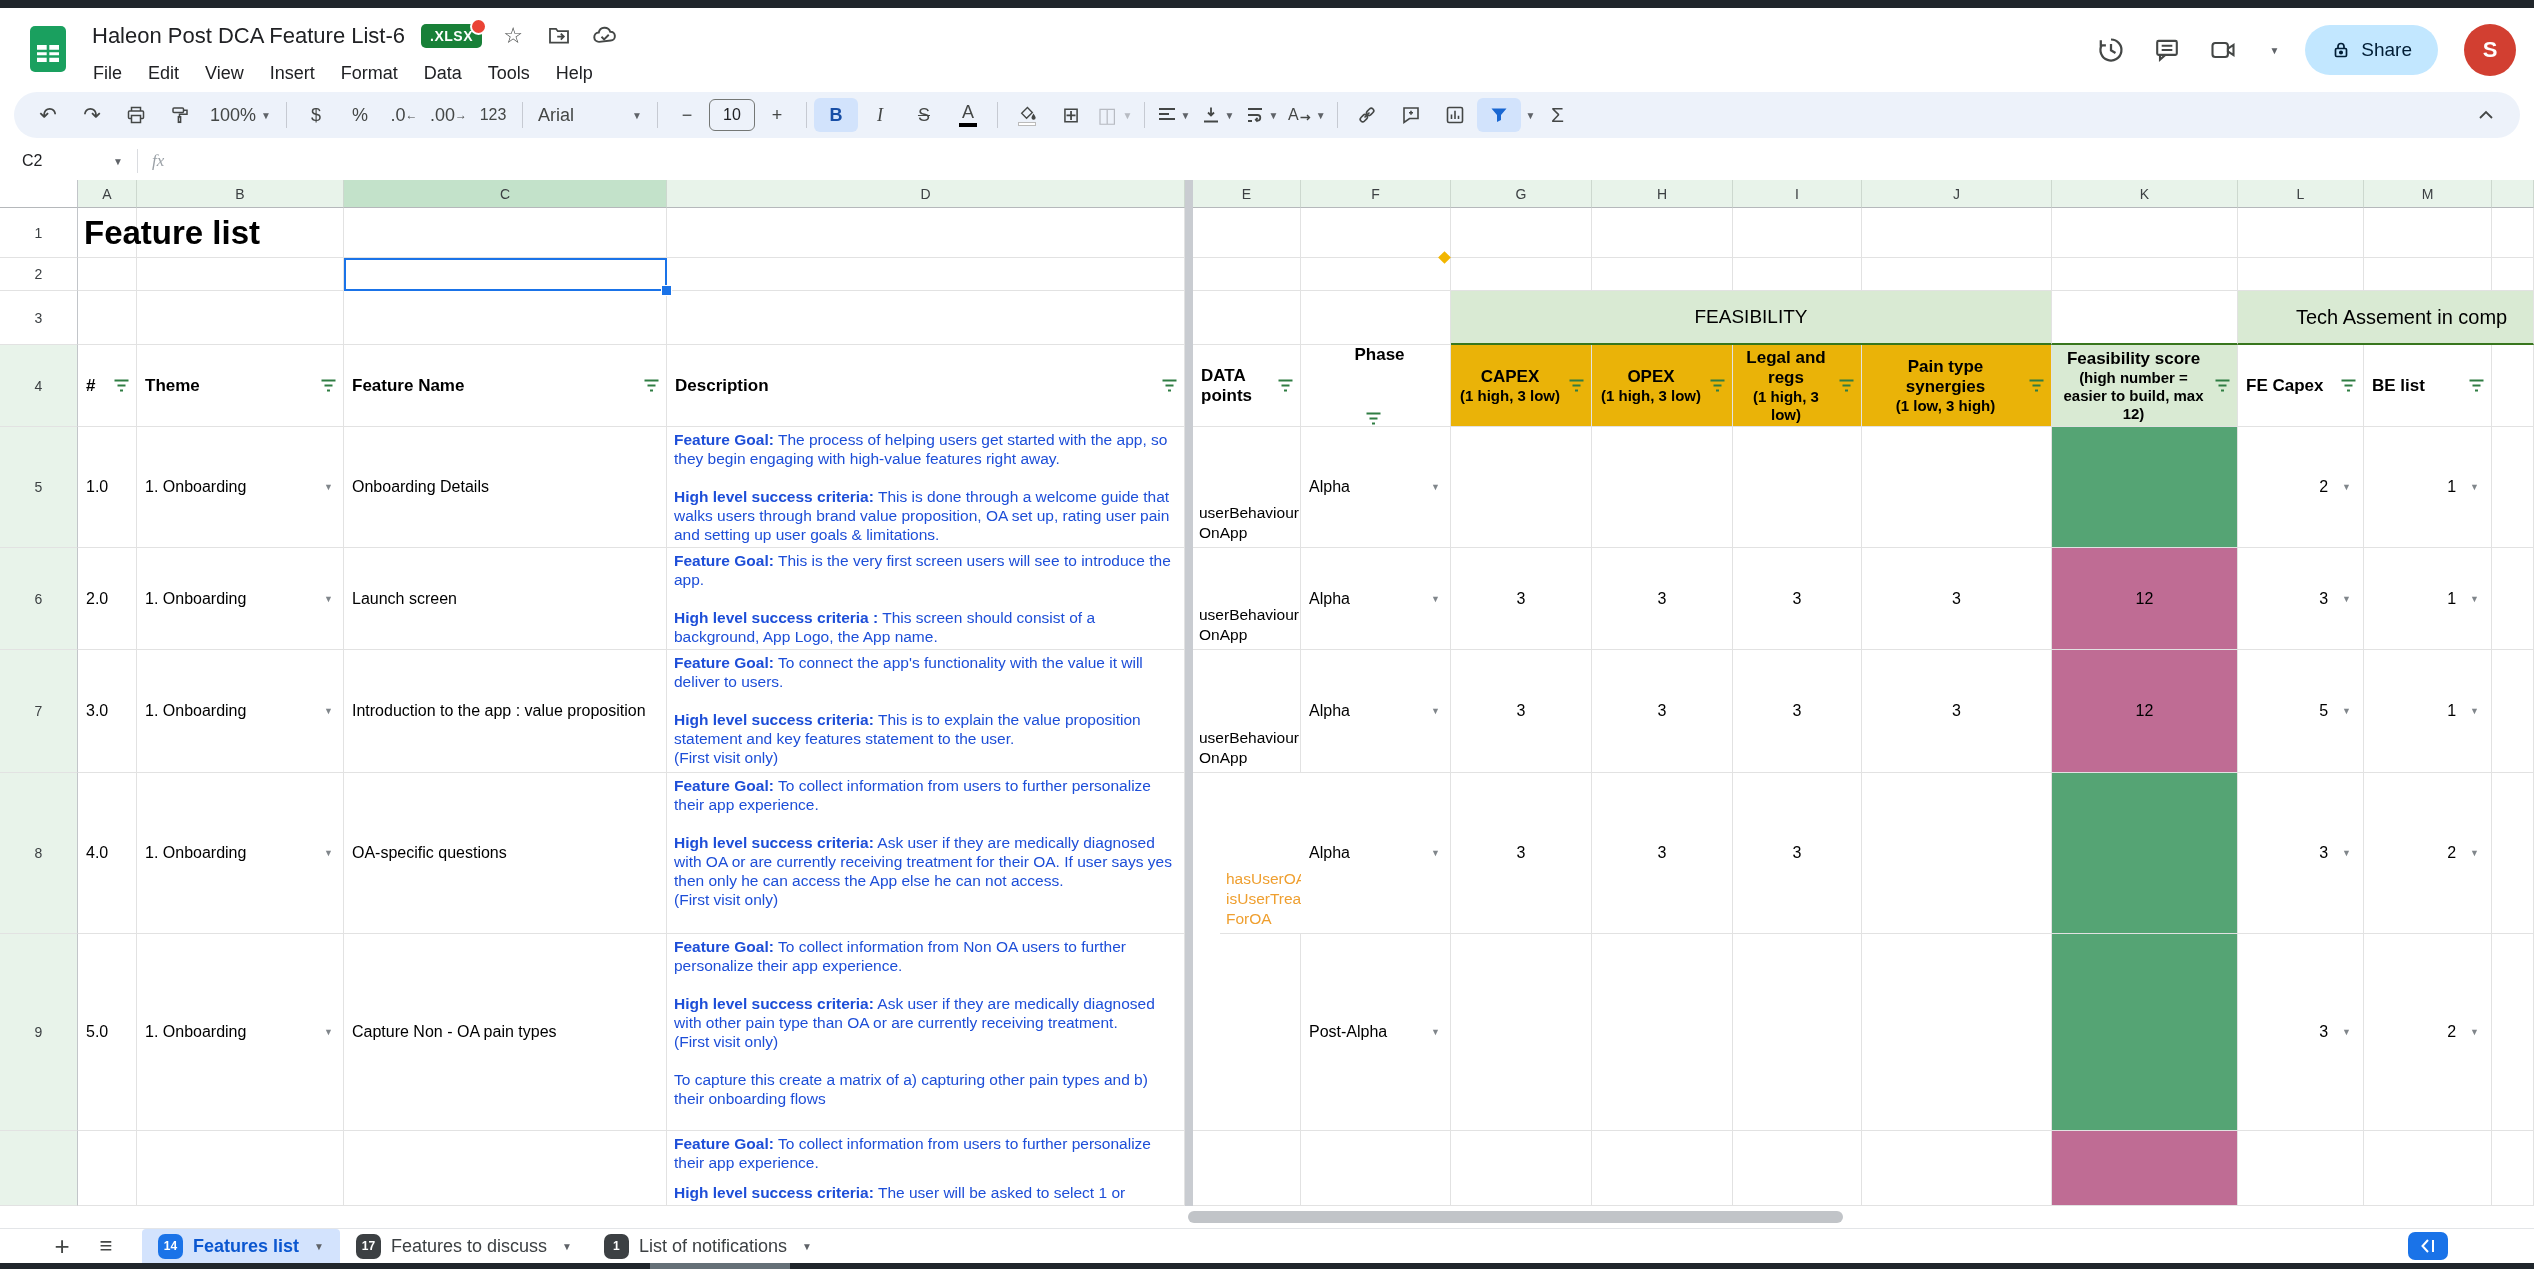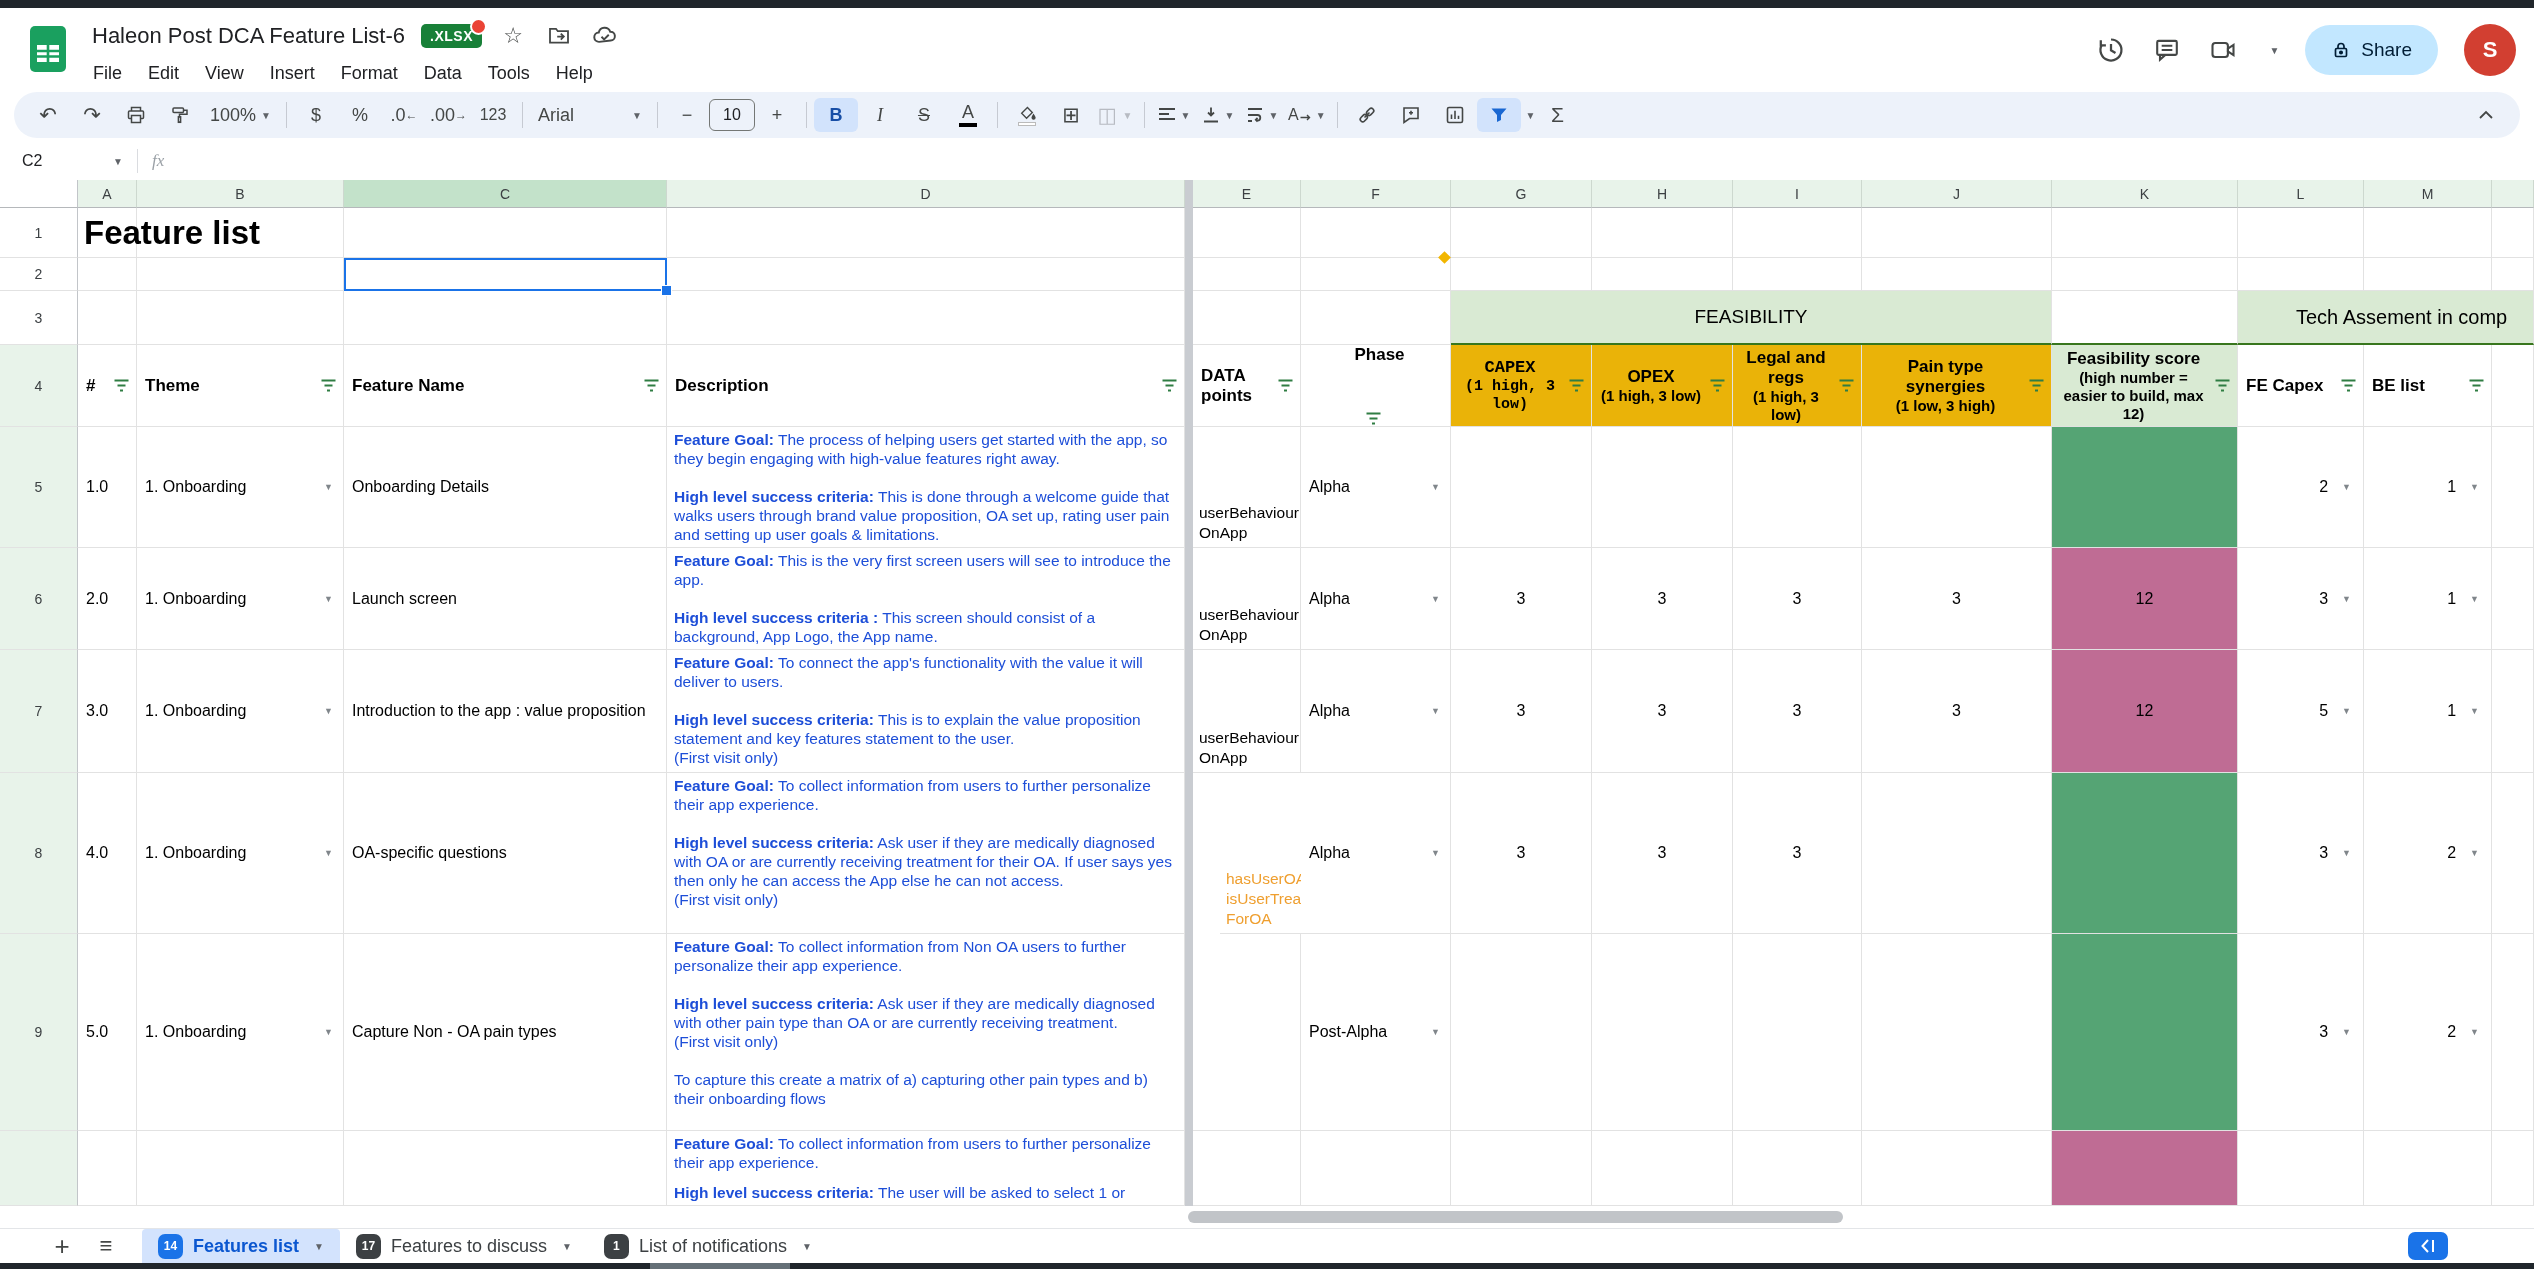--- a/index.html
+++ b/index.html
@@ -415,21 +415,21 @@
         </span>
       </div>
       <div class="cell hdrcell" style="left: 1301px; top: 345px; width: 150px; height: 82px; flex-direction: column;">
         <div class="lbl">Phase</div>
         <span class="ficon">
           <svg width="17" height="15" viewBox="0 0 17 15" fill="none" stroke="#2f7d43" stroke-width="2.2">
             <path d="M1.5 2.5h14M4.5 7.5h8M7 12.5h3"></path>
           </svg>
         </span>
       </div>
-      <div class="cell hdrcell cen" style="left: 1451px; top: 345px; width: 141px; height: 82px; font-family: Liberation Mono, monospace;">
+      <div class="cell hdrcell cen" style="left: 1451px; top: 345px; width: 141px; height: 82px;">
         <div class="lbl">CAPEX<div class="sub">(1 high, 3 low)</div></div>
         <span class="ficon">
           <svg width="17" height="15" viewBox="0 0 17 15" fill="none" stroke="#2f7d43" stroke-width="2.2">
             <path d="M1.5 2.5h14M4.5 7.5h8M7 12.5h3"></path>
           </svg>
         </span>
       </div>
       <div class="cell hdrcell cen" style="left: 1592px; top: 345px; width: 141px; height: 82px;">
         <div class="lbl">OPEX<div class="sub">(1 high, 3 low)</div></div>
         <span class="ficon">

